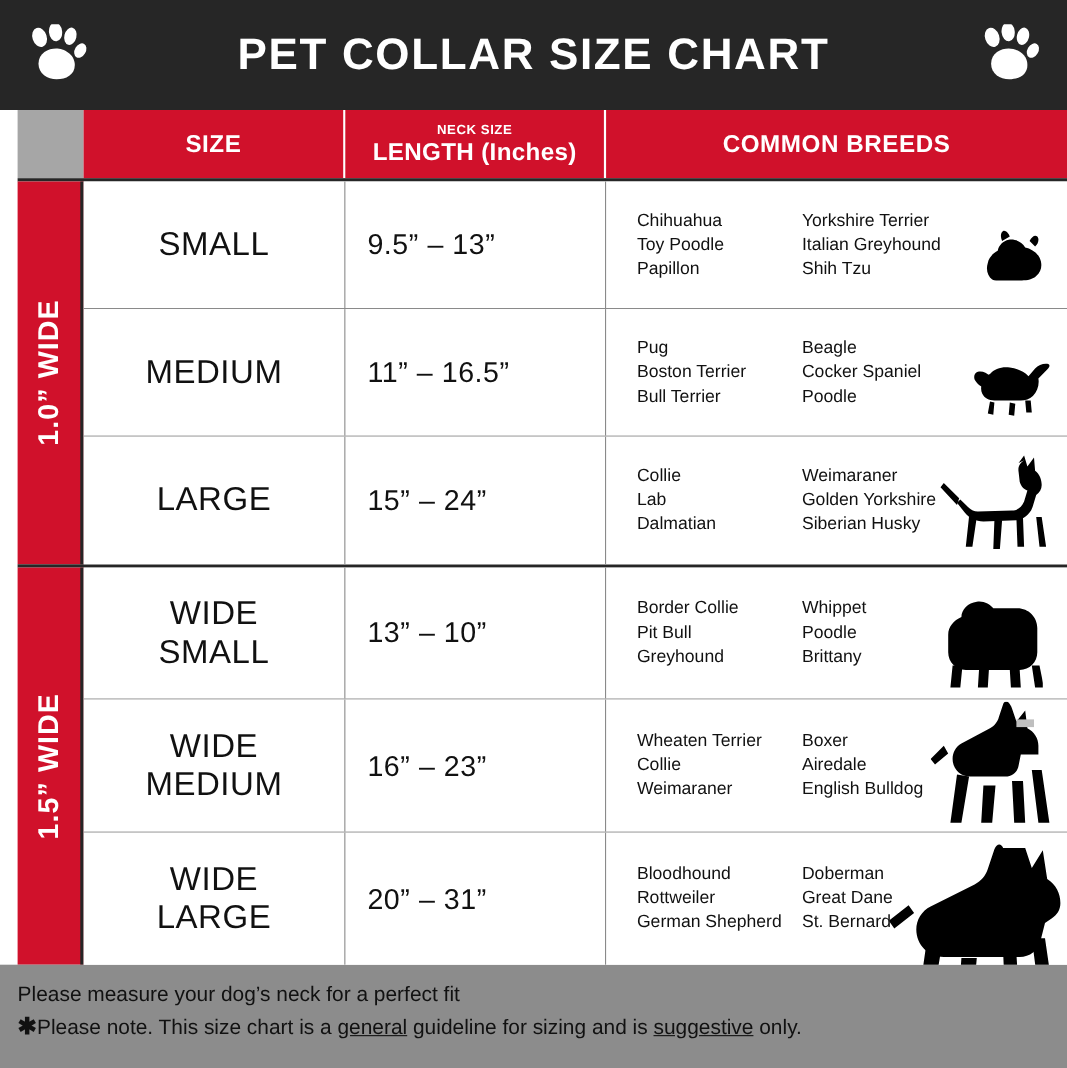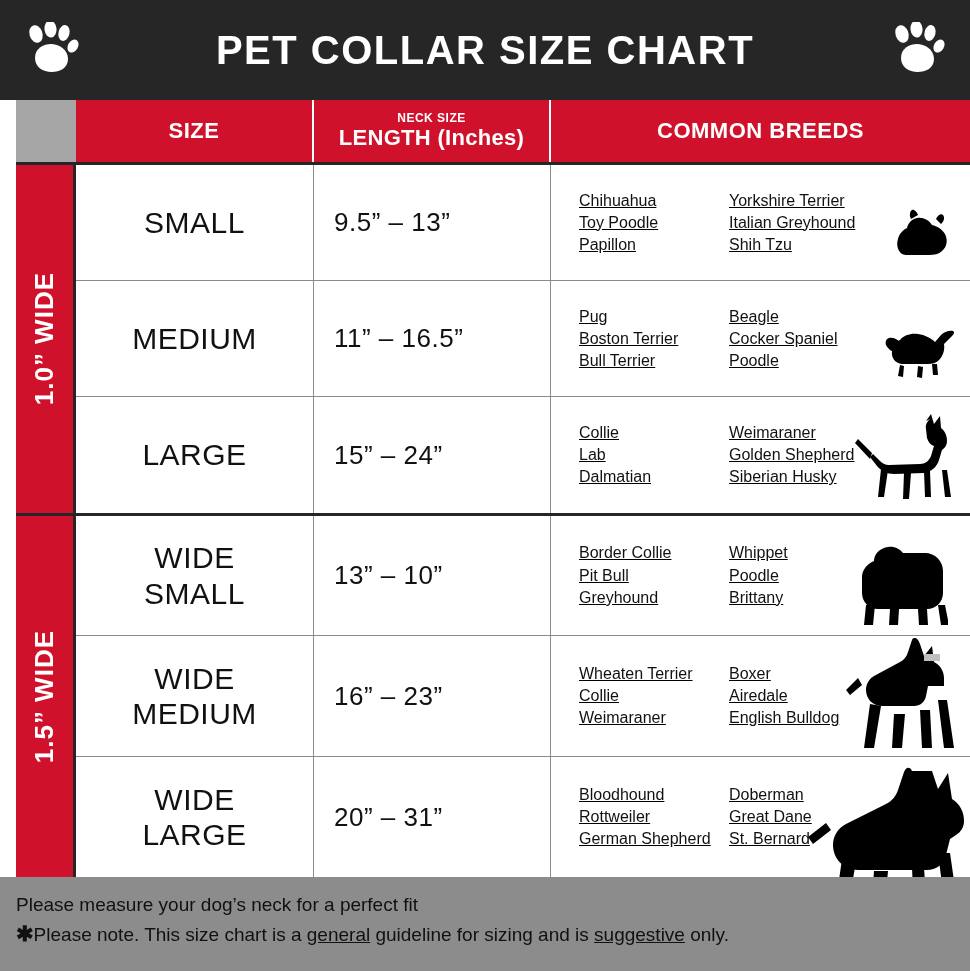--- a/index.html
+++ b/index.html
@@ -148,21 +148,20 @@
     font-size: 26px;
     letter-spacing: .5px;
   }
   .cell-breeds {
     flex: 1 1 auto;
     display: flex;
     align-items: center;
     position: relative;
     padding-left: 28px;
     overflow: hidden;
-    text-decoration: underline;
   }
   .breed-col {
     display: flex;
     flex-direction: column;
     justify-content: center;
     font-size: 16px;
     color: #111;
     line-height: 1.38;
     z-index: 2;
   }
@@ -293,21 +292,21 @@
             </div>
             <div class="cell-neck">15” – 24”</div>
             <div class="cell-breeds">
               <div class="breed-col a">
                 <div>Collie</div>
                 <div>Lab</div>
                 <div>Dalmatian</div>
               </div>
               <div class="breed-col b">
                 <div>Weimaraner</div>
-                <div>Golden Shepherd</div>
+                <div>Golden Yorkshire</div>
                 <div>Siberian Husky</div>
               </div>
               <div class="dog-art" style="right:6px;bottom:8px;">
                 <svg width="110" height="92" viewBox="0 0 110 92" aria-hidden="true">
                   <path fill="#000" d="M72 8l5-7 3 10 6-8 1 12c4 3 6 8 6 13 0 4-2 7-5 9l-3 10c-2 7-8 12-15 13l-30 1c-7 0-13-3-17-8l-7-9 3-3 7 7c2 2 5 4 9 4l31-1c5 0 9-3 11-8l3-10c-3-1-6-4-7-8l-1-9c-1-5 2-9 6-11z"></path>
                   <path fill="#000" d="M27 56l-3 28h6l4-27zM50 60l-1 26h6l2-26zM70 58l1 26h6l-1-26zM88 57l3 27h6l-4-27zM18 40L4 26l-3 4 15 16z"></path>
                 </svg>
               </div>
             </div>
           </div>

